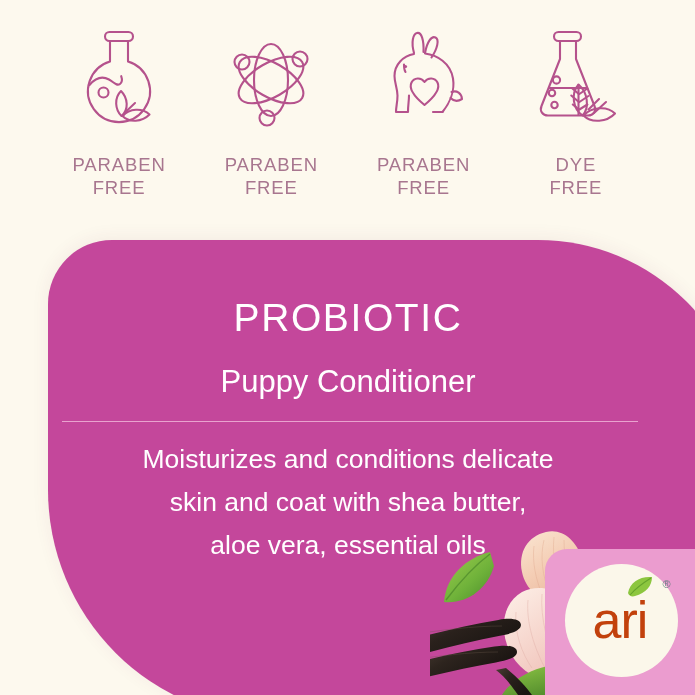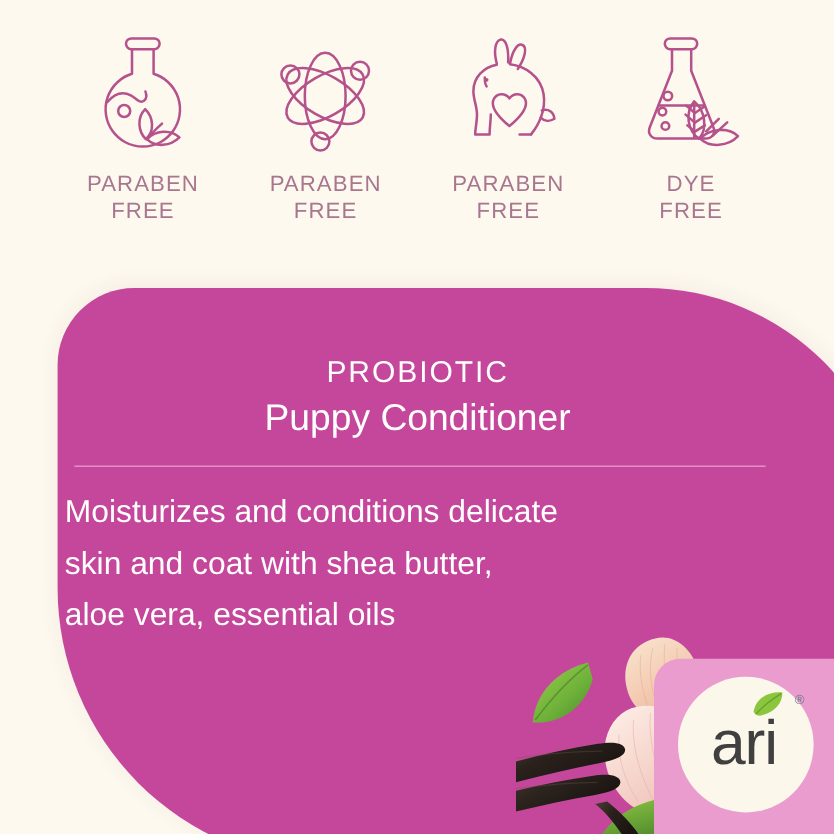--- a/index.html
+++ b/index.html
@@ -26,21 +26,21 @@
     align-items:flex-start;
     justify-content:center;
     gap:22px;
     padding:0 54px;
   }
   .badge {
     flex:1 1 0;
     display:flex;
     flex-direction:column;
     align-items:center;
-    gap:12px;
+    gap:24px;
     max-width:150px;
   }
   .badge-icon {
     width:92px; height:104px;
     display:flex; align-items:center; justify-content:center;
   }
   .badge-icon svg { display:block; overflow:visible; }
   .badge-label {
     text-align:center;
     font-size:18.5px;
@@ -64,40 +64,41 @@
   #panel-content {
     position:absolute;
     left:48px; top:240px;
     width:600px;
     padding-top:55px;
   }
 
   #title-kicker {
     text-align:center;
     color:#ffffff;
-    font-size:25px;
+    font-size:39px;
     letter-spacing:1.6px;
     font-weight:500;
     line-height:1.2;
   }
   #title-main {
     text-align:center;
     color:#ffffff;
     font-size:31px;
     font-weight:500;
     line-height:1.28;
-    margin-top:3px;
+    margin-top:20px;
   }
   #panel-divider {
     height:1px;
     background:#f0b4d8;
     margin:20px 10px 0 14px;
     opacity:0.85;
   }
   #panel-body {
+    text-align:center;
     color:#ffffff;
     font-size:26.5px;
     font-weight:300;
     line-height:1.62;
     margin-top:16px;
     padding:0 6px;
     white-space:pre-line;
   }
 
   
@@ -126,21 +127,21 @@
     border-radius:50%;
     background:#fbf7ea;
     display:flex;
     align-items:center;
     justify-content:center;
   }
   #logo-wordmark {
     position:relative;
     font-size:52px;
     font-weight:400;
-    color:#404040;
+    color:#c2410c;
     letter-spacing:-1px;
     line-height:1;
     padding-right:2px;
   }
   #logo-leaf {
     position:absolute;
     left:62px; top:12px;
     width:26px; height:22px;
   }
   #logo-reg {

